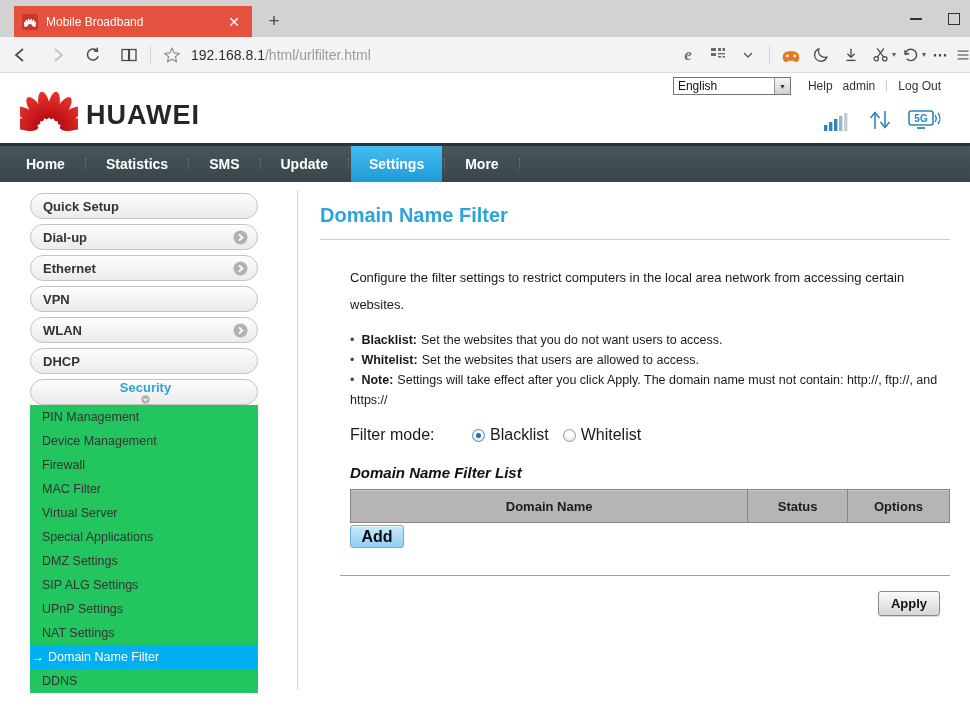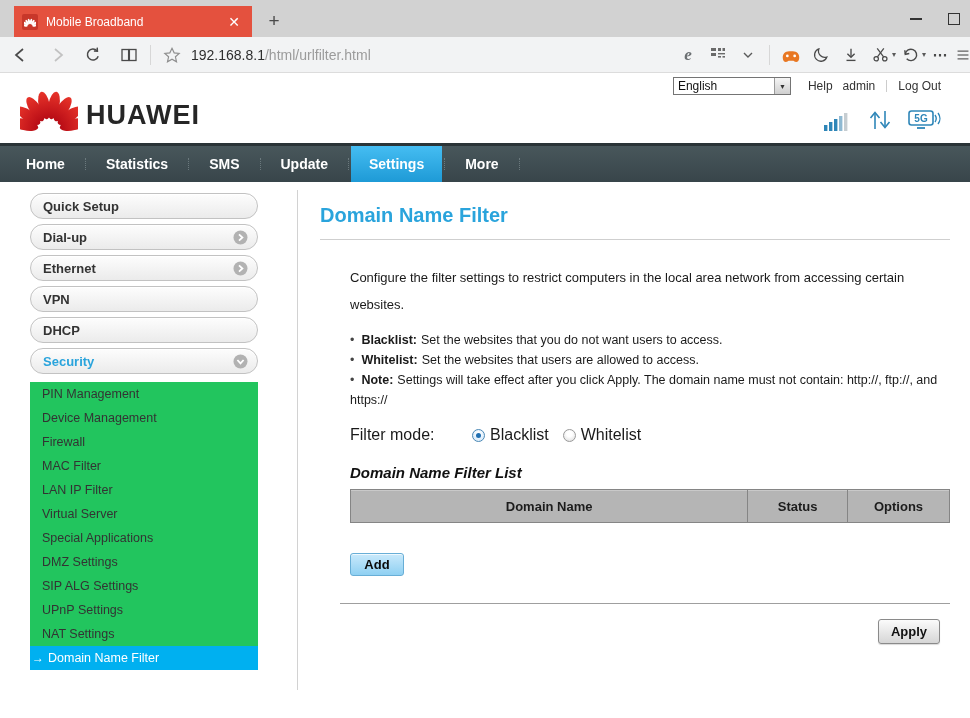--- a/index.html
+++ b/index.html
@@ -62,21 +62,21 @@
   
   .page { position:relative; height:536px; background:#fff; }
   .vdivider { position:absolute; left:297px; top:8px; height:500px; width:1px; background:#d2d2d2; }
 
   
   .sidebar { position:absolute; left:30px; top:11px; width:228px; }
   .acc-item { height:26px; margin-bottom:5px; border:1px solid #c2c2c2; border-radius:13px;
     background:linear-gradient(#fdfdfd,#ebebeb); box-shadow:inset 0 1px 0 #fff;
     display:flex; align-items:center; padding:0 9px 0 12px; }
   .acc-label { font-size:13px; font-weight:bold; color:#333; flex:1; }
-  .acc-item.expanded { margin-bottom:8px; }
+  .acc-item.expanded { margin-bottom:0;flex-direction:column; }
   .acc-item.expanded .acc-label { color:#2aa4dc; }
   .submenu { background:#22c55e; height:288px; overflow:hidden; }
   .sub-item { height:24px; line-height:24px; padding-left:12px; font-size:12.5px; color:#333;
     white-space:nowrap; }
   .sub-item.selected { background:#00b0f0; color:#fff; padding-left:2px; }
   .sel-arrow { margin-right:4px; font-size:12px; }
 
   
   .main { position:absolute; left:320px; right:20px; top:22px; }
   .page-title { font-size:20px; font-weight:bold; color:#2aa4dc; padding-bottom:12px;
@@ -94,23 +94,23 @@
   .radio.on { border:1px solid #4a88b5; background:radial-gradient(circle at 50% 35%, #fff 15%, #dfeefb 60%); }
   .radio.on::after { content:""; position:absolute; left:3px; top:3px; width:5px; height:5px;
     border-radius:50%; background:#1f6fb2; }
   .radio.off { border:1px solid #9a9a9a; background:radial-gradient(circle at 50% 35%, #fff 30%, #d9d9d9); }
   .list-title { margin:20px 0 8px 30px; font-size:15px; font-weight:bold; color:#111;font-style:italic; }
   .filter-table { margin-left:30px; width:600px; border-collapse:collapse; }
   .filter-table th { height:33px; background:#b5b5b5; border:1px solid #858585;
     font-size:13px; font-weight:bold; color:#1c1c1c; text-align:center;
     box-shadow:inset 0 1px 0 #c9c9c9; }
   .col-domain { width:398px; } .col-status { width:100px; } .col-options { width:102px; }
-  .add-btn { margin:30px 0 0 30px; width:54px; height:23px; border:1px solid #68aed6; border-radius:3px;
+  .add-btn { margin:2px 0 0 30px; width:54px; height:23px; border:1px solid #68aed6; border-radius:3px;
     background:linear-gradient(#c9e9fb,#8fd0f2); box-shadow:inset 0 1px 0 rgba(255,255,255,.7);
-    font-size:13px; font-weight:bold; color:#0a0a0a; font-family:"Liberation Sans",sans-serif; }
+    font-size:16px; font-weight:bold; color:#0a0a0a; font-family:"Liberation Sans",sans-serif; }
   .hdivider { margin:27px 0 0 20px; border-top:1px solid #9f9f9f; }
   .apply-row { display:flex; justify-content:flex-end; margin-top:15px; padding-right:10px; }
   .apply-btn { width:62px; height:25px; border:1px solid #8a8a8a; border-radius:3px;
     background:linear-gradient(#fbfbfb,#d6d6d6); box-shadow:0 1px 1px rgba(0,0,0,.15);
     font-size:13px; font-weight:bold; color:#111; font-family:"Liberation Sans",sans-serif; }
 </style>
 </head>
 <body>
 
 <div class="titlebar">
@@ -336,36 +336,42 @@
       <span class="acc-label">Ethernet</span>
       <svg width="15" height="15" viewBox="0 0 15 15">
         <circle cx="7.5" cy="7.5" r="7" fill="#b2b2b2"></circle>
           <polyline points="6,4.4 9.4,7.5 6,10.6" fill="none" stroke="#fff" stroke-width="1.8"></polyline>
       </svg>
     </div>
     <div class="acc-item">
       <span class="acc-label">VPN</span>
     </div>
     <div class="acc-item">
+      <span class="acc-label">WLAN</span>
+      <svg width="15" height="15" viewBox="0 0 15 15">
+        <circle cx="7.5" cy="7.5" r="7" fill="#b2b2b2"></circle>
+          <polyline points="6,4.4 9.4,7.5 6,10.6" fill="none" stroke="#fff" stroke-width="1.8"></polyline>
+      </svg>
+    </div>
+    <div class="acc-item">
       <span class="acc-label">DHCP</span>
     </div>
     <div class="acc-item expanded">
       <span class="acc-label">Security</span>
       <svg width="15" height="15" viewBox="0 0 15 15">
         <circle cx="7.5" cy="7.5" r="7" fill="#b2b2b2"></circle>
           <polyline points="4.4,6 7.5,9.4 10.6,6" fill="none" stroke="#fff" stroke-width="1.8"></polyline>
       </svg>
     </div>
 
     <div class="submenu">
       <div class="sub-item">PIN Management</div>
       <div class="sub-item">Device Management</div>
       <div class="sub-item">Firewall</div>
       <div class="sub-item">MAC Filter</div>
-      <div class="sub-item">LAN IP Filter</div>
       <div class="sub-item">Virtual Server</div>
       <div class="sub-item">Special Applications</div>
       <div class="sub-item">DMZ Settings</div>
       <div class="sub-item">SIP ALG Settings</div>
       <div class="sub-item">UPnP Settings</div>
       <div class="sub-item">NAT Settings</div>
       <div class="sub-item selected">
         <span class="sel-arrow">→</span><span>Domain Name Filter</span>
       </div>
       <div class="sub-item">DDNS</div>

